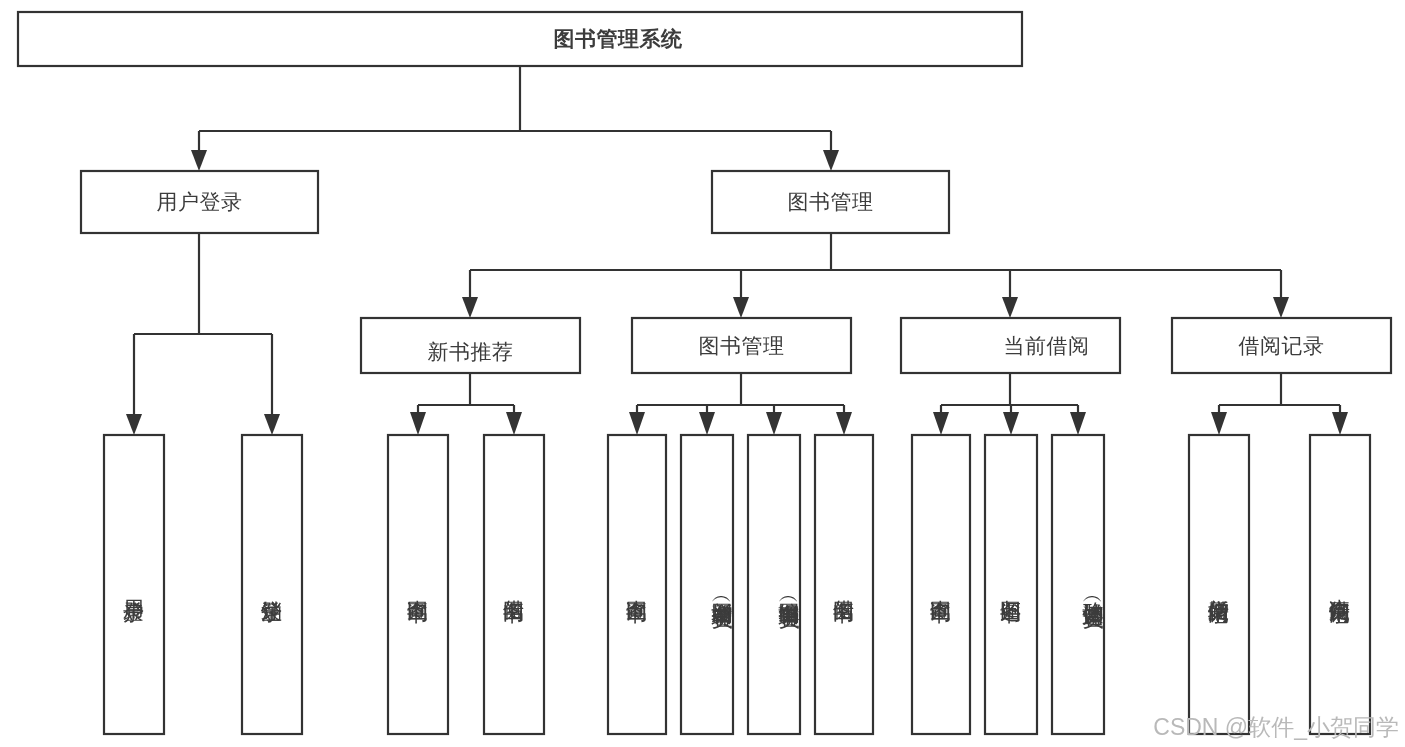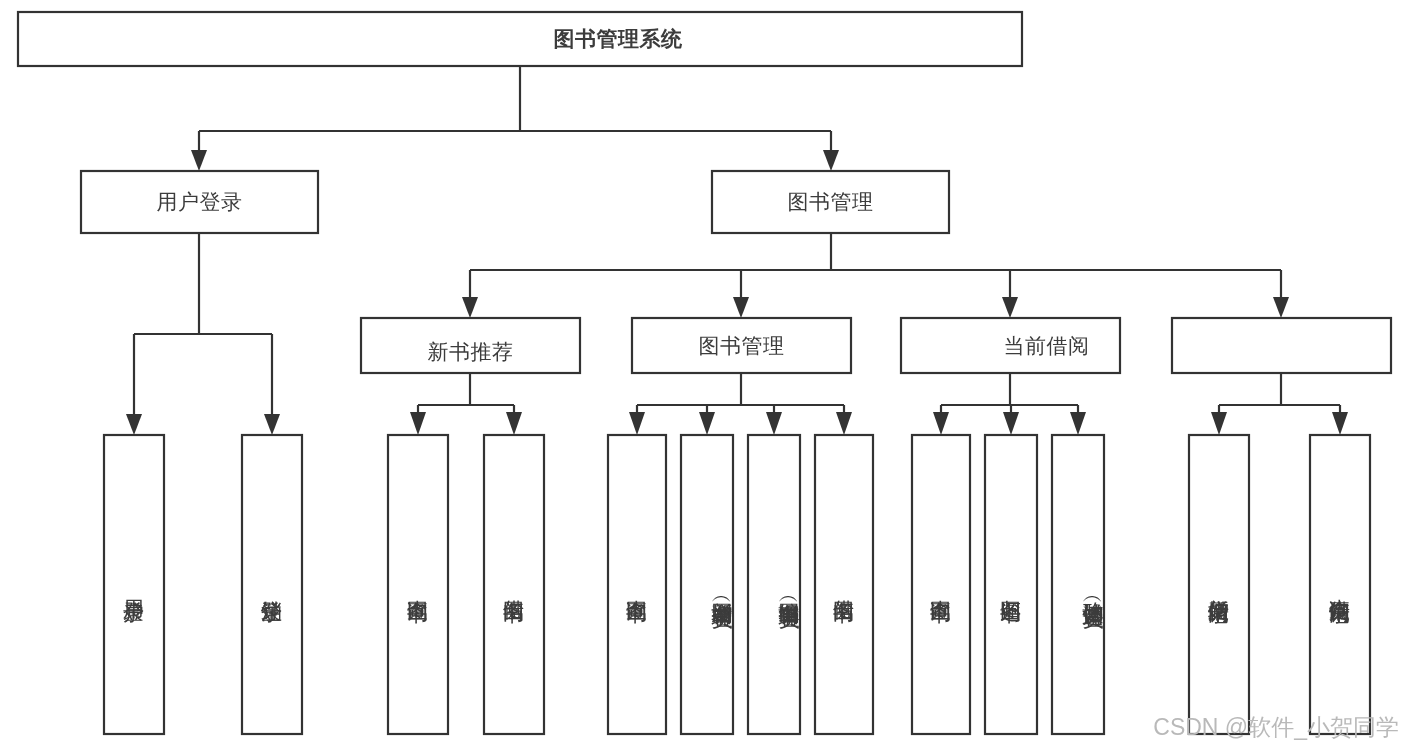--- a/index.html
+++ b/index.html
@@ -181,20 +181,21 @@
   </svg>
 
   <div class="node-label-h" style="left:18px; top:12px; width:1200px; height:54px;font-weight:bold;">图书管理系统</div>
 
   <div class="node-label-h" style="left:81px; top:171px; width:237px; height:62px;">用户登录</div>
   <div class="node-label-h" style="left:712px; top:171px; width:237px; height:62px;">图书管理</div>
 
   <div class="node-label-h" style="left:361px; top:318px; width:219px; height:67px;">新书推荐</div>
   <div class="node-label-h" style="left:632px; top:318px; width:219px; height:55px;">图书管理</div>
   <div class="node-label-h" style="left:901px; top:318px; width:219px; height:55px;margin-left:36px;">当前借阅</div>
+  <div class="node-label-h" style="left:1172px; top:318px; width:219px; height:55px;">借阅记录</div>
 
   <div class="node-label-v" style="left:104px; top:435px; width:60px; height:299px;">用户登录</div>
   <div class="node-label-v" style="left:242px; top:435px; width:60px; height:299px;">注销登录</div>
   <div class="node-label-v" style="left:388px; top:435px; width:60px; height:299px;">查询图书</div>
   <div class="node-label-v" style="left:484px; top:435px; width:60px; height:299px;">借阅图书</div>
   <div class="node-label-v" style="left:608px; top:435px; width:58px; height:299px;">查询图书</div>
   <div class="node-label-v" style="left:681px; top:435px; width:52px; height:299px; align-items:flex-start; padding-top:10px; box-sizing:border-box;">新增图书（管理员）</div>
   <div class="node-label-v" style="left:748px; top:435px; width:52px; height:299px; align-items:flex-start; padding-top:10px; box-sizing:border-box;">编辑图书（管理员）</div>
   <div class="node-label-v" style="left:815px; top:435px; width:58px; height:299px;">借阅图书</div>
   <div class="node-label-v" style="left:912px; top:435px; width:58px; height:299px;">查询图书</div>

